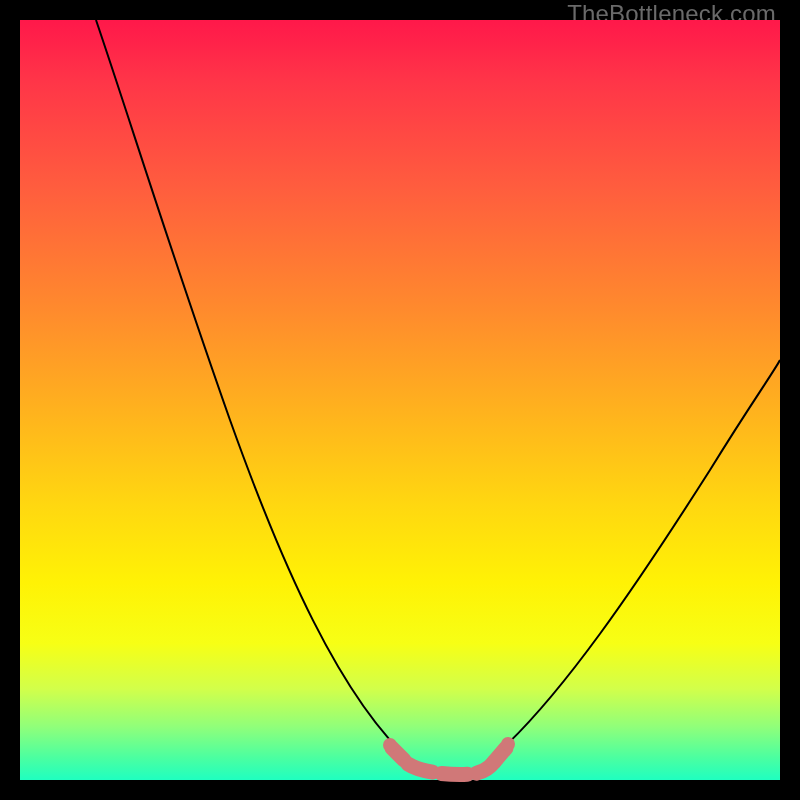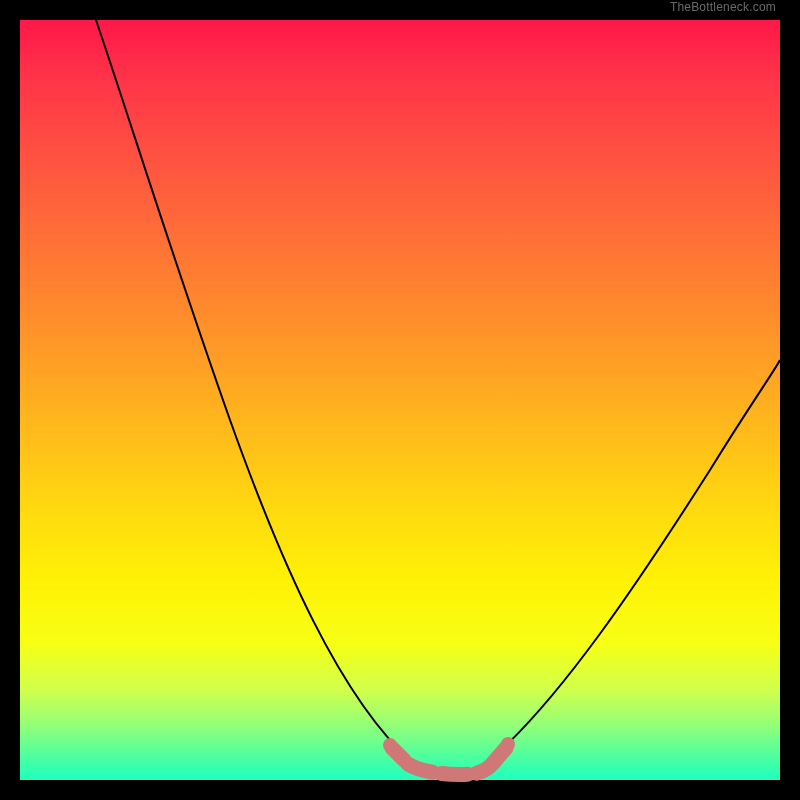--- a/index.html
+++ b/index.html
@@ -38,21 +38,21 @@
       #90ff7a 93%,
       #4cffa0 97%,
       #1fffc0 100%
     );
   }
   .watermark {
     position: absolute;
     top: 0px;
     right: 24px;
     color: #6a6a6a;
-    font-size: 12px;
+    font-size: 24px;
     font-weight: 400;
     letter-spacing: 0.2px;
     user-select: none;
   }
   svg.curves {
     position: absolute;
     left: 0;
     top: 0;
     width: 760px;
     height: 760px;

